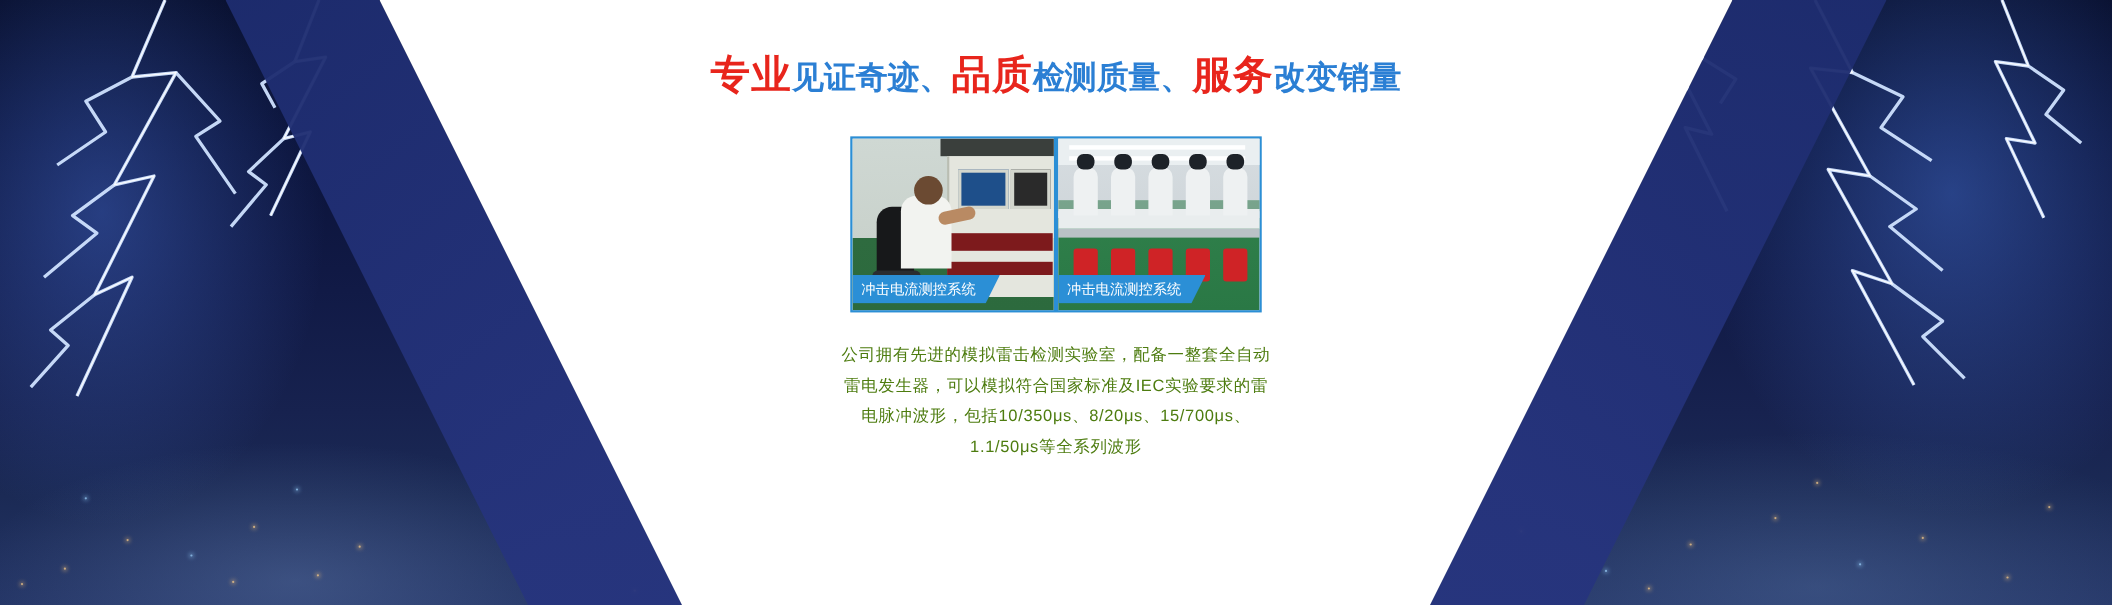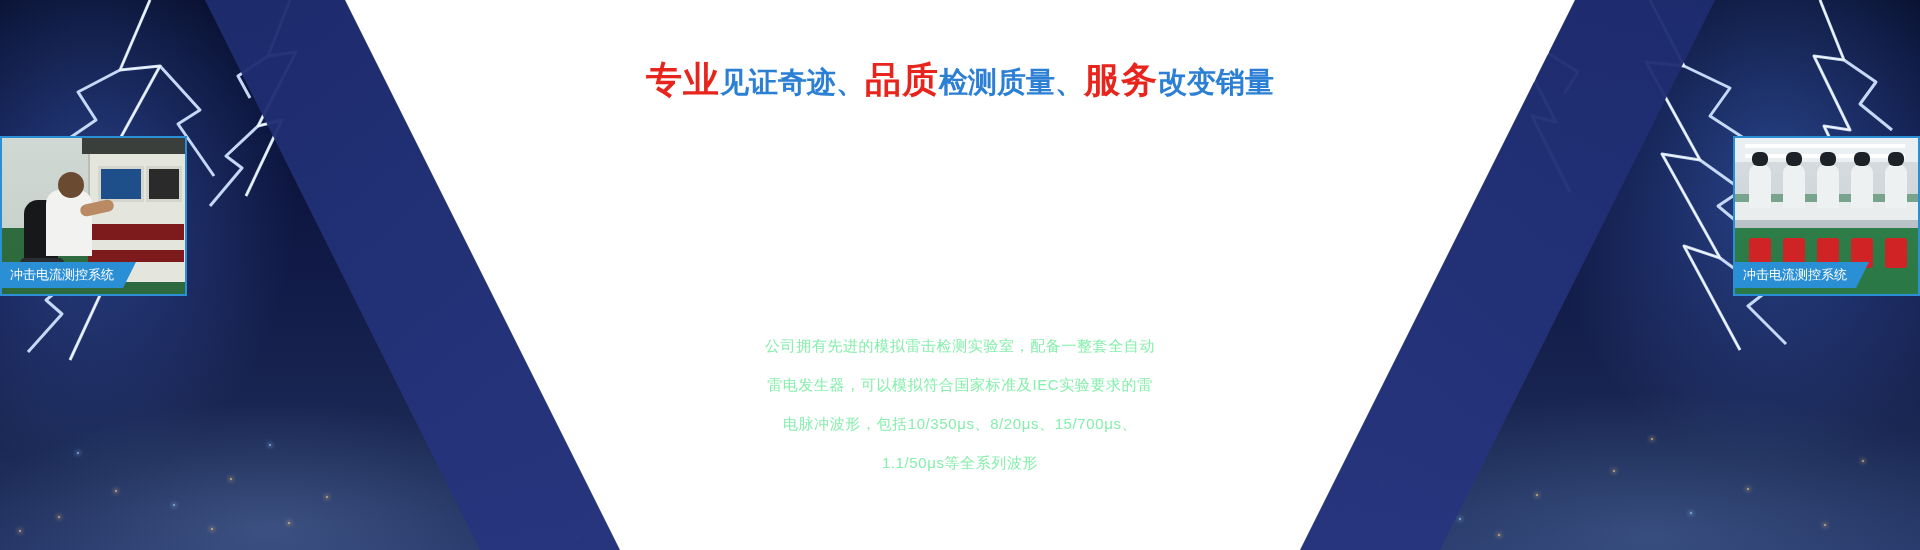--- a/index.html
+++ b/index.html
@@ -42,42 +42,42 @@
   .panel-edge-l{position:absolute;top:0;left:0;width:1920px;height:550px;
      background:linear-gradient(135deg,#1b2a6b 0%,#26347d 40%,#2b3a85 100%);
      clip-path:polygon(345px 0, 620px 550px, 480px 550px, 205px 0);
      opacity:.96;}
   .panel-edge-r{position:absolute;top:0;left:0;width:1920px;height:550px;
      background:linear-gradient(225deg,#1b2a6b 0%,#26347d 40%,#2b3a85 100%);
      clip-path:polygon(1575px 0, 1715px 0, 1440px 550px, 1300px 550px);
      opacity:.96;}
 
   
-  .content{position:absolute;left:0;top:16px;width:1920px;height:528px;}
+  .content{position:absolute;left:0;top:4px;width:1920px;height:528px;}
 
   .headline{position:absolute;top:46px;left:0;width:1920px;text-align:center;
       white-space:nowrap;line-height:1;}
   .headline span{font-family:"Liberation Sans","DejaVu Sans",sans-serif;font-weight:700;}
   .hl-red{color:#e8251c;font-size:36px;letter-spacing:1px;}
   .hl-blue{color:#2b7fd4;font-size:29px;letter-spacing:0px;}
 
   .cards{position:absolute;top:120px;left:0;width:1920px;
-      display:flex;justify-content:space-between;}
+      display:flex;justify-content:center;}
   .card{position:relative;width:187px;height:160px;
       border:2px solid #2b8fd6;box-sizing:border-box;overflow:hidden;
       background:#dfe6ea;}
   .card .photo{position:absolute;inset:0;}
   .cap{position:absolute;left:0;bottom:6px;height:26px;
       background:#2b8fd6;color:#fff;font-size:13px;line-height:26px;
       padding:0 10px 0 8px;white-space:nowrap;
       clip-path:polygon(0 0, 100% 0, calc(100% - 13px) 100%, 0 100%);
       padding-right:22px;}
 
   .blurb{position:absolute;top:305px;left:0;width:1920px;text-align:center;}
-  .blurb p{margin:11px;color:#86efac;font-size:15px;line-height:28px;letter-spacing:.6px;}
+  .blurb p{margin:0;color:#4d7c0f;font-size:15px;line-height:28px;letter-spacing:.6px;}
 
   
   .ph{position:absolute;inset:0;}
   .ph div{position:absolute;}
 
   
   .p1{background:linear-gradient(180deg,#cfd8d3 0%,#c9d2cc 58%,#2e6b3f 58%,#2c6a3d 100%);}
   .p1 .console{left:86px;top:16px;width:96px;height:128px;background:#e4e6de;border-left:2px solid #b9bdb2;}
   .p1 .screen{left:96px;top:28px;width:40px;height:30px;background:#1e4f8a;border:3px solid #d3d6cd;}
   .p1 .screen2{left:144px;top:28px;width:30px;height:30px;background:#2a2a2a;border:3px solid #d3d6cd;}

